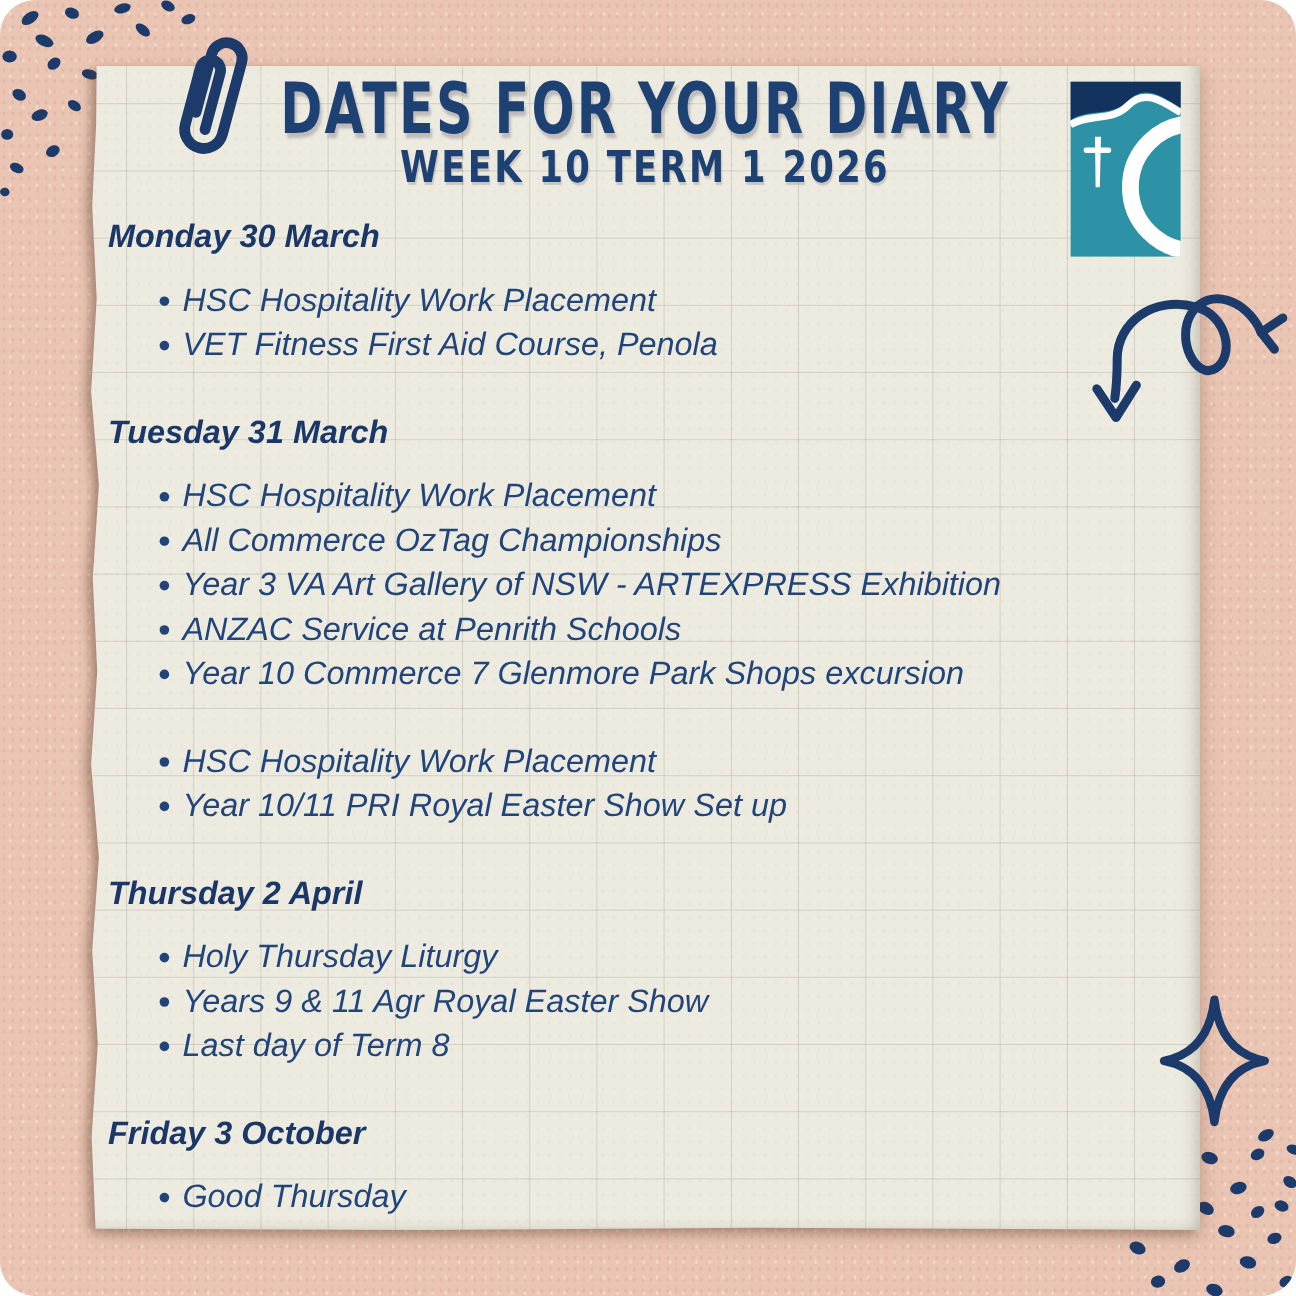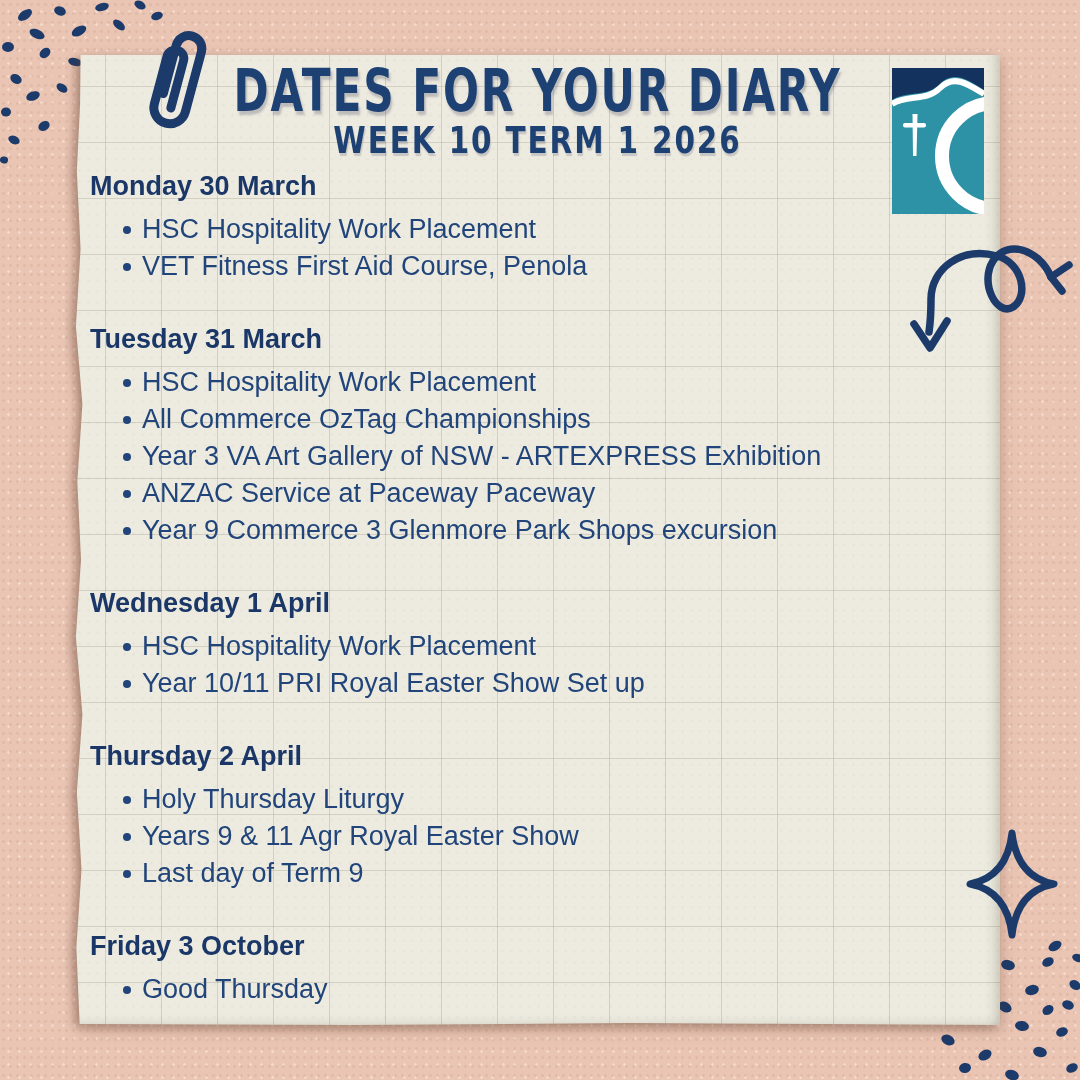--- a/index.html
+++ b/index.html
@@ -13,20 +13,21 @@
   html,body{margin:0;padding:0;}
   body{width:1080px;height:1080px;overflow:hidden;font-family:"Liberation Sans",sans-serif;}
   .canvas{
     position:relative;width:1080px;height:1080px;overflow:hidden;
     background-color:var(--kraft);
     background-image:
       radial-gradient(rgba(150,92,62,.10) 1px, transparent 1.6px),
       radial-gradient(rgba(255,238,228,.5) 1px, transparent 1.4px);
     background-size:7px 9px, 11px 13px;
     background-position:0 0, 3px 5px;
+    border-radius:29px;
   }
   svg{display:block;}
   .dots{position:absolute;z-index:1;}
   .dots-tl{left:0;top:0;}
   .dots-br{left:930px;top:940px;}
 
   .paper-wrap{
     position:absolute;left:75px;top:55px;width:925px;height:970px;z-index:2;
     filter:drop-shadow(-5px 3px 4px rgba(95,60,45,.38)) drop-shadow(3px 5px 7px rgba(95,60,45,.22));
   }
@@ -49,27 +50,27 @@
     color:var(--navy-title);transform:scale(.92,1.28);transform-origin:50% 0;
     text-shadow:2px 3px 2px rgba(70,70,95,.28);white-space:nowrap;
   }
   .subtitle{
     position:absolute;left:75px;top:119px;width:925px;margin:0;text-align:center;z-index:3;
     font-family:"DejaVu Sans",sans-serif;font-weight:700;font-size:31px;letter-spacing:2px;
     color:var(--navy-title);transform:scale(.95,1.18);transform-origin:50% 0;
     text-shadow:1px 2px 1px rgba(70,70,95,.22);white-space:nowrap;
   }
 
-  .events{position:absolute;left:90px;top:168px;width:880px;z-index:3;}
+  .events{position:absolute;left:90px;top:179px;width:880px;z-index:3;font-style:italic;}
   .day-section{margin:0 0 36px 0;}
   .day-heading{
     margin:0;font-size:27px;font-weight:700;line-height:37px;color:#1a3768;
     font-family:"Liberation Sans",sans-serif;
   }
-  ul.day-items{list-style:none;margin:6px;padding:0;text-align:center;}
+  ul.day-items{list-style:none;margin:16px;padding:0;text-align:center;}
   ul.day-items li{display:flex;align-items:flex-start;line-height:37px;}
   .bullet-dot{
     flex:0 0 auto;width:8px;height:8px;border-radius:50%;
     background:var(--navy-item);margin:15px 11px 0 27px;
   }
   .event-text{font-size:27px;color:var(--navy-item);}
 
   .paperclip{position:absolute;left:130px;top:16px;z-index:4;transform:rotate(15deg);}
   .logo{position:absolute;left:892px;top:68px;z-index:4;}
   .arrow{position:absolute;left:903px;top:233px;z-index:4;}
@@ -182,30 +183,29 @@
           <li>
             <span class="bullet-dot"></span>
             <span class="event-text">All Commerce OzTag Championships</span>
           </li>
           <li>
             <span class="bullet-dot"></span>
             <span class="event-text">Year 3 VA Art Gallery of NSW - ARTEXPRESS Exhibition</span>
           </li>
           <li>
             <span class="bullet-dot"></span>
-            <span class="event-text">ANZAC Service at Paceway Paceway</span>
-          </li>
-          <li>
-            <span class="bullet-dot"></span>
-            <span class="event-text">Year 9 Commerce 3 Glenmore Park Shops excursion</span>
-          </li>
-        </ul>
-      </section>
-      <section class="day-section">
-        <h2 class="day-heading">Wednesday 1 April</h2>
+            <span class="event-text">ANZAC Service at Penrith Schools</span>
+          </li>
+          <li>
+            <span class="bullet-dot"></span>
+            <span class="event-text">Year 10 Commerce 7 Glenmore Park Shops excursion</span>
+          </li>
+        </ul>
+      </section>
+      <section class="day-section">
         <ul class="day-items">
           <li>
             <span class="bullet-dot"></span>
             <span class="event-text">HSC Hospitality Work Placement</span>
           </li>
           <li>
             <span class="bullet-dot"></span>
             <span class="event-text">Year 10/11 PRI Royal Easter Show Set up</span>
           </li>
         </ul>
@@ -216,21 +216,21 @@
           <li>
             <span class="bullet-dot"></span>
             <span class="event-text">Holy Thursday Liturgy</span>
           </li>
           <li>
             <span class="bullet-dot"></span>
             <span class="event-text">Years 9 &amp; 11 Agr Royal Easter Show</span>
           </li>
           <li>
             <span class="bullet-dot"></span>
-            <span class="event-text">Last day of Term 9</span>
+            <span class="event-text">Last day of Term 8</span>
           </li>
         </ul>
       </section>
       <section class="day-section">
         <h2 class="day-heading">Friday 3 October</h2>
         <ul class="day-items">
           <li>
             <span class="bullet-dot"></span>
             <span class="event-text">Good Thursday</span>
           </li>

